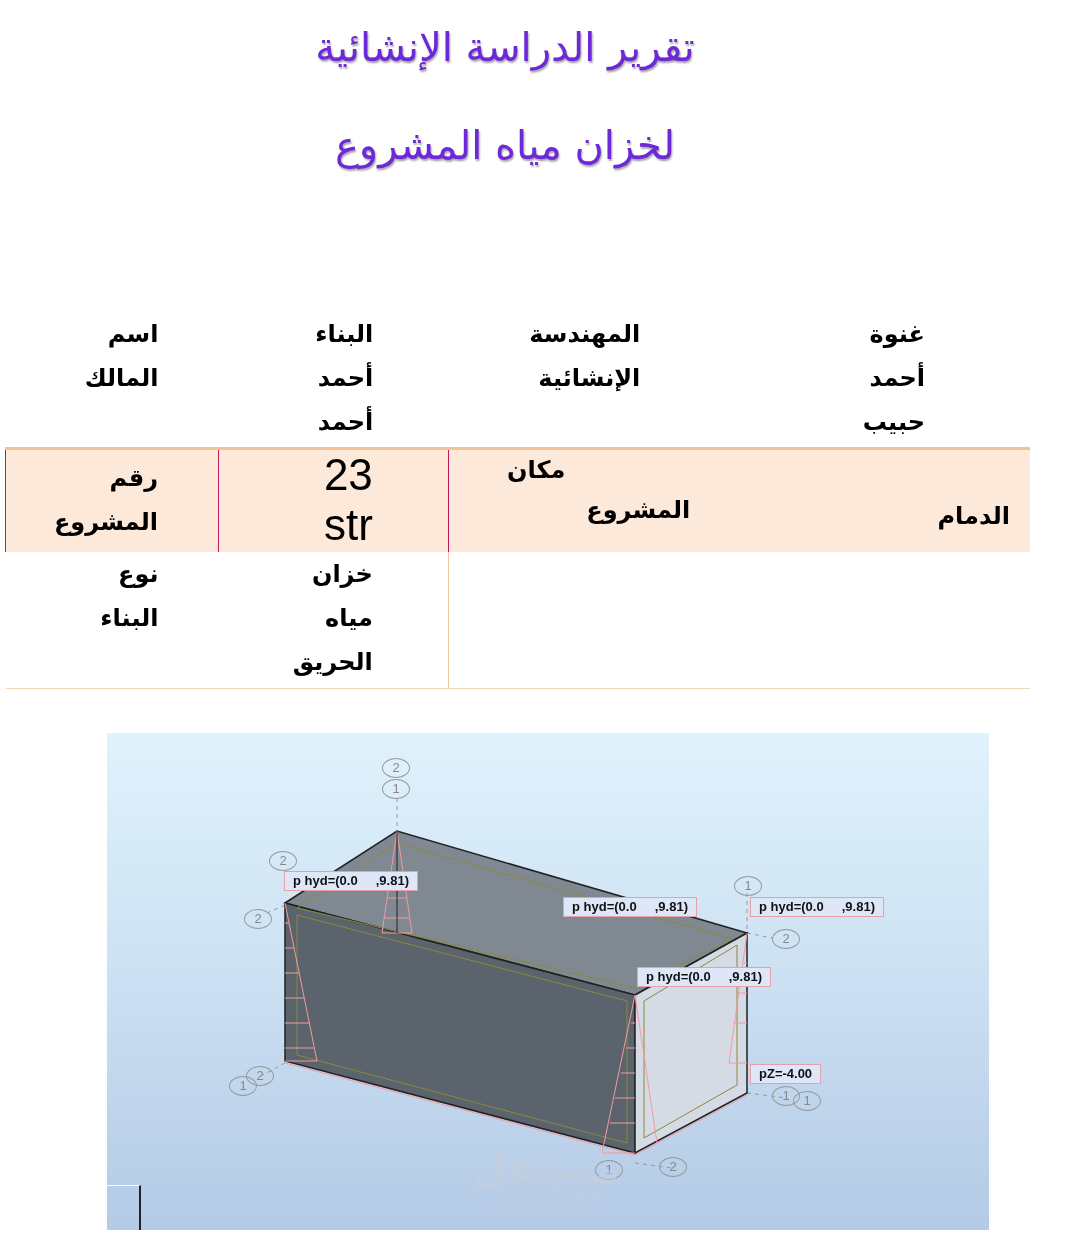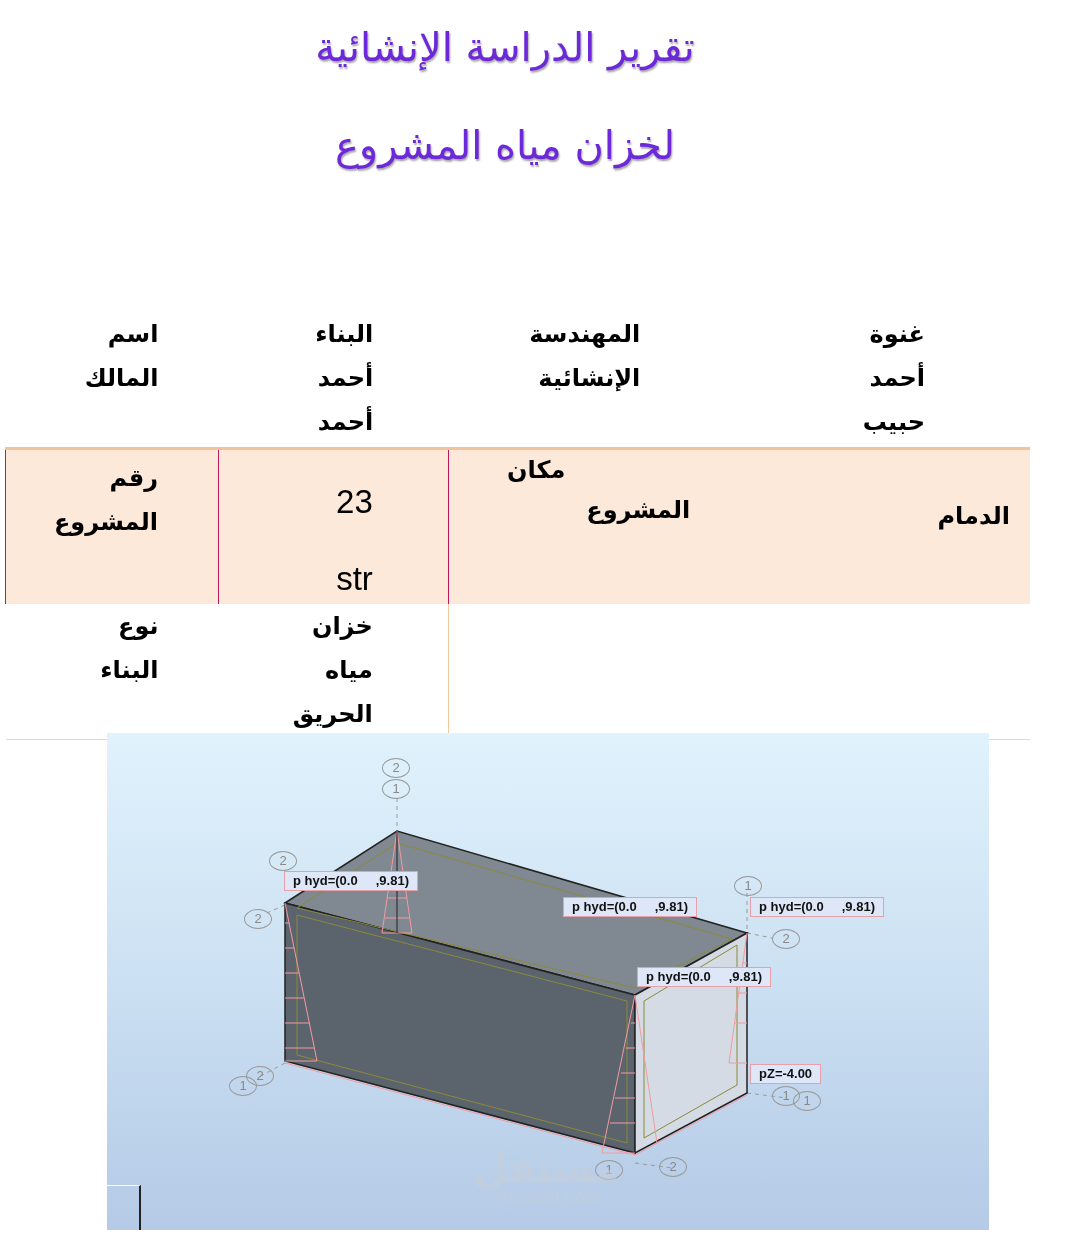--- a/index.html
+++ b/index.html
@@ -34,21 +34,21 @@
     .c3 { width: 272px; }
     .c4 { width: 310px; }
     .r2 .c1, .r2 .c2, .r2 .c3 { border-left: 1px solid #be185d; text-align: right; }
     .r3 .c3 { border-left: 1px solid #f0c8a0; }
 
     .cell-inner { padding-right: 60px; }
     .c1 .cell-inner { padding-right: 60px; }
     .c2 .cell-inner { padding-right: 75px; }
     .c3 .cell-inner { padding-right: 80px; }
     .c4 .cell-inner { padding-right: 105px; }
-    .ltr-val { font-family: "Liberation Sans", sans-serif; font-size: 33px; line-height: 50px; margin-top: 27px; }
+    .ltr-val { font-family: "Liberation Sans", sans-serif; font-size: 44px; line-height: 50px; }
 
     .model {
       position: absolute; left: 107px; top: 733px; width: 882px; height: 497px;
       background: linear-gradient(to bottom, #e0f2fc 0%, #cbe0f2 50%, #b4cae6 100%);
       overflow: hidden;
     }
     .model svg { position: absolute; left: 0; top: 0; }
     .load-label {
       position: absolute; font-family: "Liberation Sans", sans-serif; font-size: 13px;
       background: #dde7f8; border: 1px solid #e8a0a8; padding: 1px 8px; white-space: pre;

